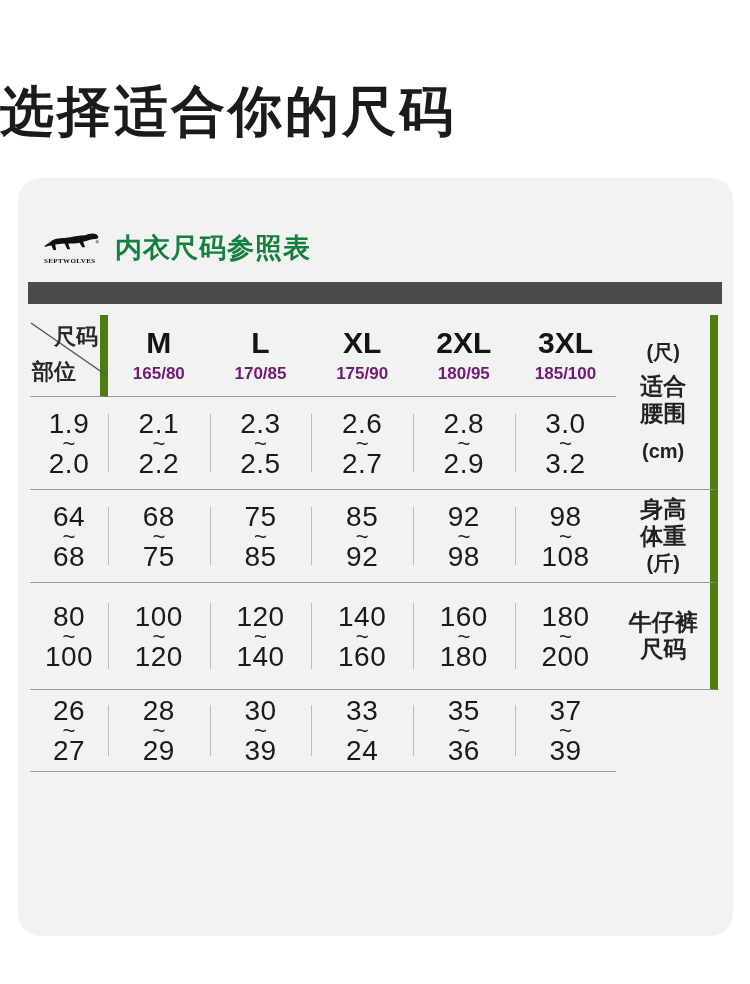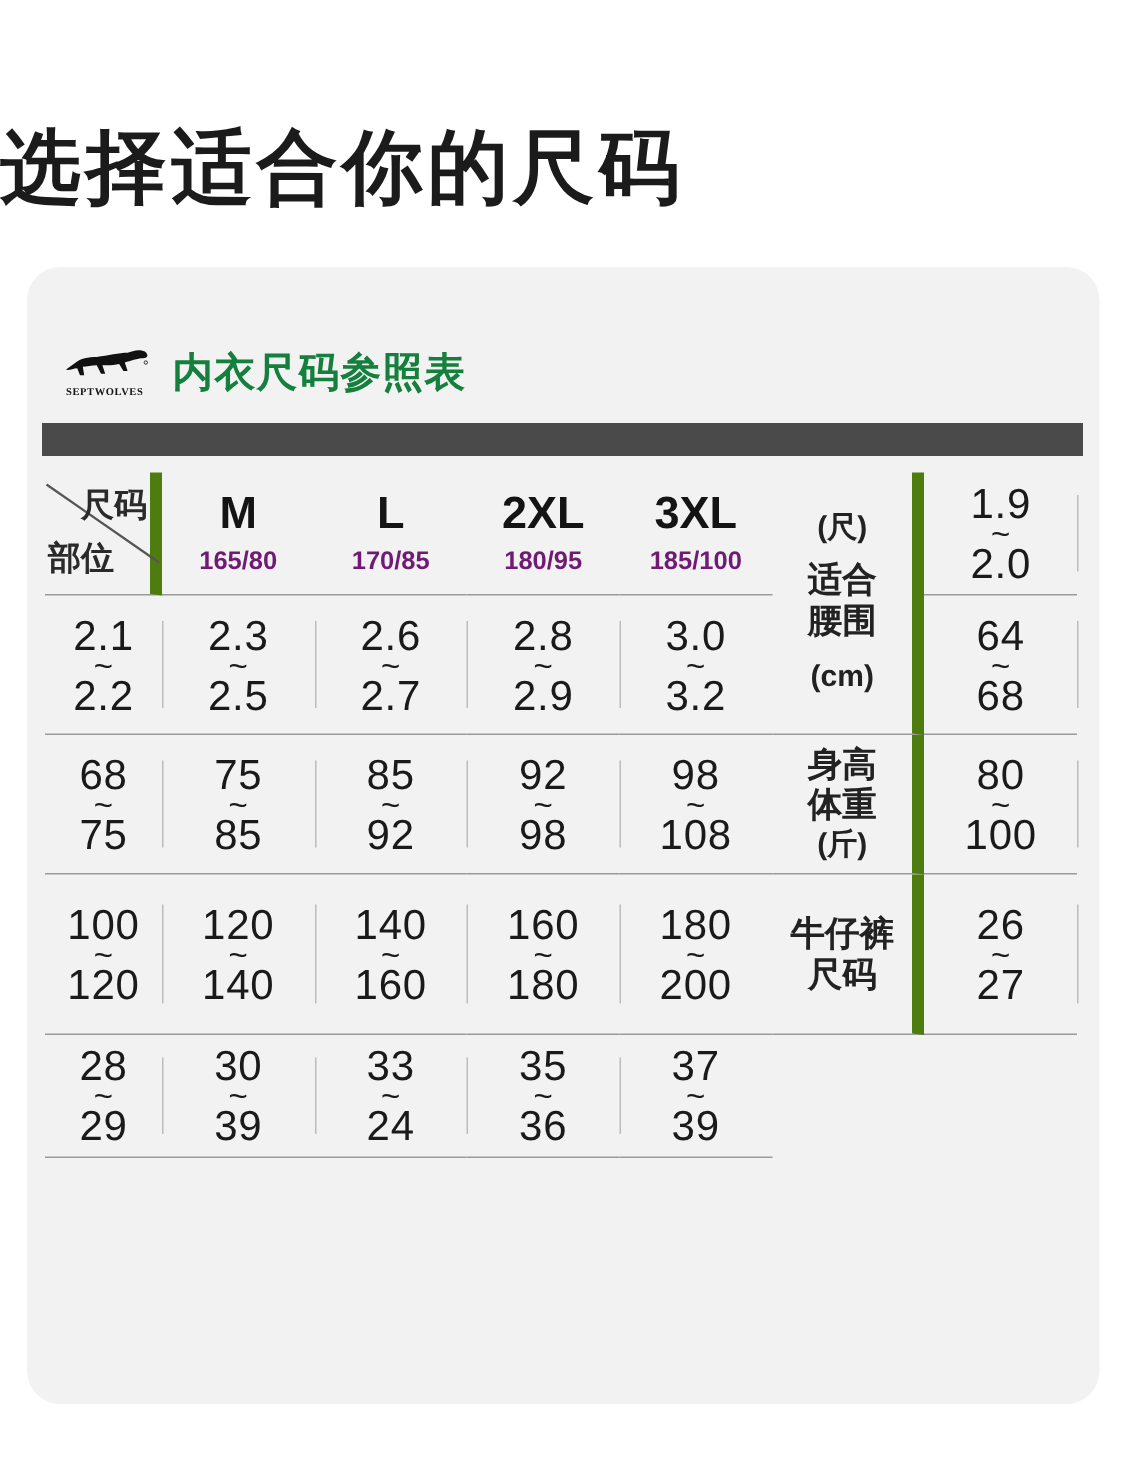--- a/index.html
+++ b/index.html
@@ -94,20 +94,24 @@
       </div>
       <div class="cell head b-bottom">
         <span class="sz">M</span>
         <span class="spec">165/80</span>
       </div>
       <div class="cell head b-bottom">
         <span class="sz">L</span>
         <span class="spec">170/85</span>
       </div>
       <div class="cell head b-bottom">
+        <span class="sz">XL</span>
+        <span class="spec">175/90</span>
+      </div>
+      <div class="cell head b-bottom">
         <span class="sz">2XL</span>
         <span class="spec">180/95</span>
       </div>
       <div class="cell head b-bottom">
         <span class="sz">3XL</span>
         <span class="spec">185/100</span>
       </div>
 
       <div class="cell rlabel span2 b-bottom v-line">
         <span class="lab-s gap-b">(尺)</span>

